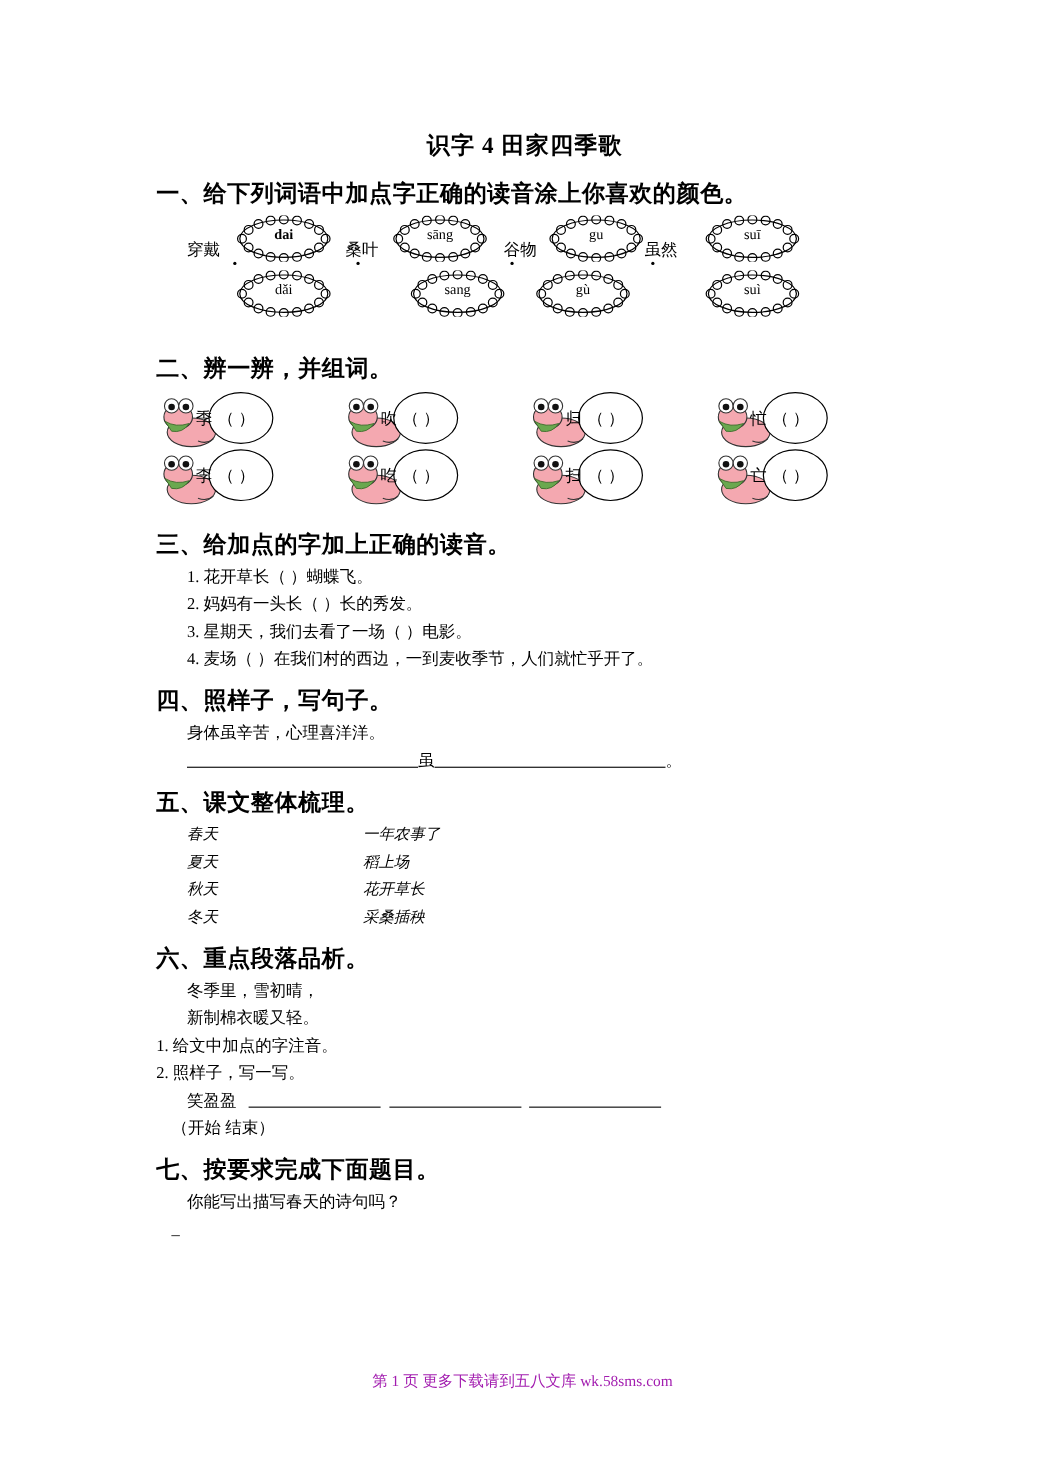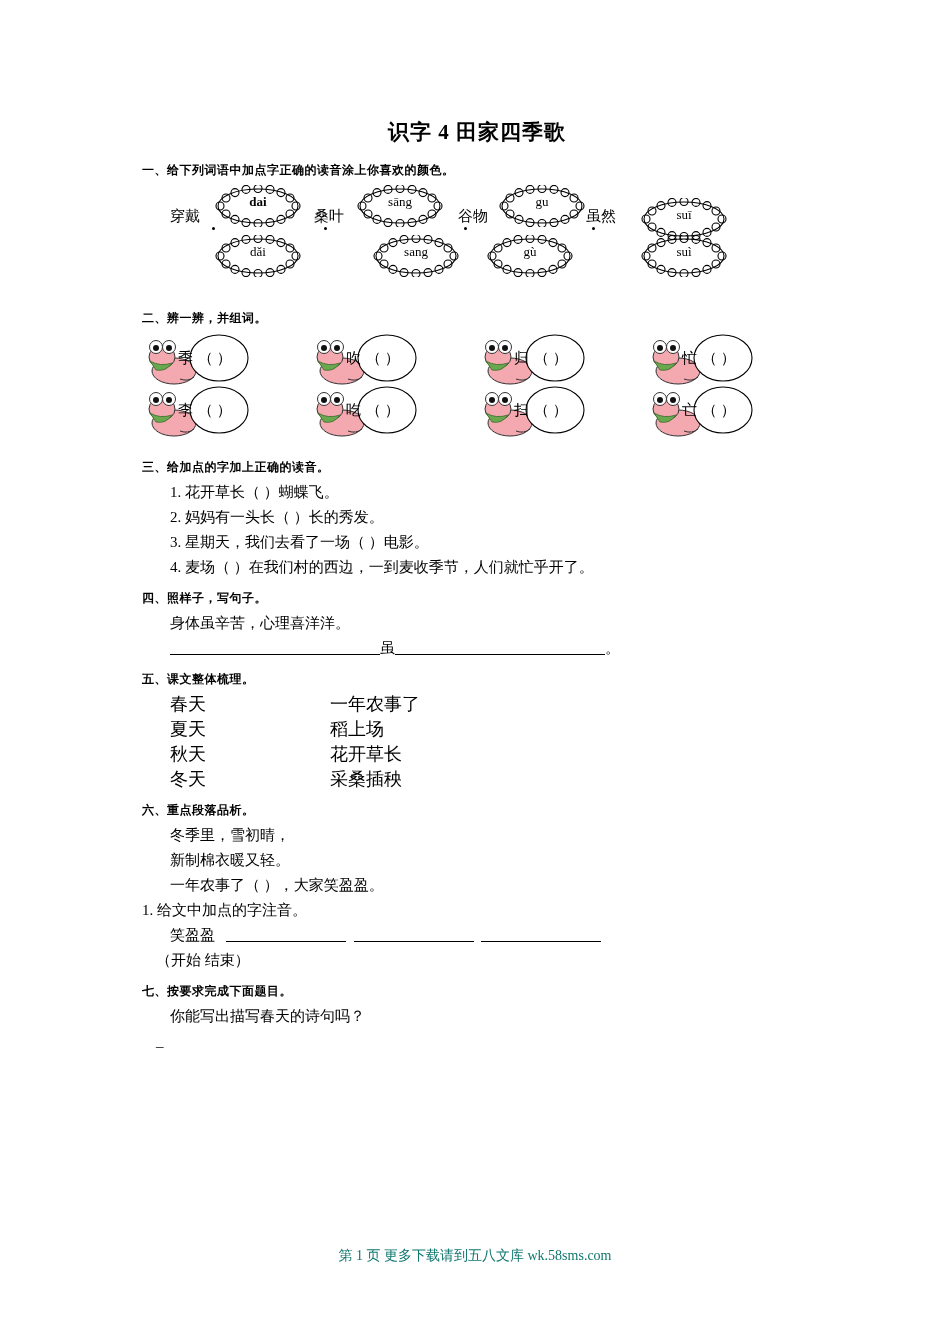--- a/index.html
+++ b/index.html
@@ -28,21 +28,21 @@
     width: 670px;
   }
   .doc-title {
     font-size: 21px;
     font-weight: bold;
     text-align: center;
     letter-spacing: 1px;
     margin: 0 0 16px 0;
   }
   .sec-head {
-    font-size: 12px;
+    font-size: 21px;
     font-weight: bold;
     margin: 10px 0 4px 0;
     letter-spacing: 0.5px;
   }
   .body-line {
     font-size: 15px;
     line-height: 25px;
     margin: 0;
   }
   .indent1 { padding-left: 28px; }
@@ -102,43 +102,44 @@
     height: 50px;
   }
   .ex2 .txt {
     position: absolute;
     white-space: nowrap;
     font-size: 15px;
   }
 
   
   .match-row {
-    font-size: 18px;
+    font-size: 14px;
     line-height: 25px;
     padding-left: 28px;
+    font-style: italic;
   }
   .match-row .left { display: inline-block; width: 160px; }
 
   .blank-line {
     display: inline-block;
     border-bottom: 1px solid #000;
     height: 15px;
     vertical-align: -2px;
   }
   .u120 { width: 120px; }
   .u210 { width: 210px; }
 
   .footer {
     position: absolute;
     left: 0;
     top: 1247px;
     width: 950px;
     text-align: center;
     font-size: 14px;
-    color: #0f766e;
+    color: #a21caf;
     font-family: "Liberation Serif", serif;
   }
 </style>
 </head>
 <body>
 
 <div class="page">
   <div class="content">
 
     <div class="doc-title">识字 4 田家四季歌</div>
@@ -303,21 +304,21 @@
               <circle cx="46" cy="38.5" r="4"></circle>
             </g>
           </svg>
         <span class="py">gù</span>
       </div>
 
       <div class="word-group" style="left:444px; top:22px;">
         <span class="word-label">虽然</span>
         <span class="dot" style="left:6px; top:20px;"></span>
       </div>
-      <div class="bubble" style="left:496px; top:13px;">
+      <div class="bubble" style="left:496px; top:0px;">
         <svg width="92" height="42" viewBox="0 0 92 42">
             <ellipse cx="46" cy="21" rx="40" ry="17" fill="none" stroke="#000" stroke-width="1.1"></ellipse>
             <g fill="none" stroke="#000" stroke-width="1.1">
               <circle cx="46" cy="3.5" r="4"></circle>
               <circle cx="34" cy="4.4" r="4"></circle>
               <circle cx="58" cy="4.4" r="4"></circle>
               <circle cx="23" cy="7.6" r="4"></circle>
               <circle cx="69" cy="7.6" r="4"></circle>
               <circle cx="14" cy="13" r="4"></circle>
               <circle cx="78" cy="13" r="4"></circle>
@@ -547,22 +548,22 @@
     <div class="match-row">
       <span class="left">秋天</span><span>花开草长</span>
     </div>
     <div class="match-row">
       <span class="left">冬天</span><span>采桑插秧</span>
     </div>
 
     <div class="sec-head">六、重点段落品析。</div>
     <p class="body-line indent1">冬季里，雪初晴，</p>
     <p class="body-line indent1">新制棉衣暖又轻。</p>
-    <p class="body-line indent1">一年农事了（            ），大家笑盈盈。</p>
     <p class="body-line">1. 给文中加点的字注音。</p>
+    <p class="body-line">2. 照样子，写一写。</p>
     <p class="body-line indent1">
       <span>笑盈盈</span>
       &nbsp;&nbsp;<span class="blank-line u120"></span>
       &nbsp;<span class="blank-line u120"></span>
       &nbsp;<span class="blank-line u120"></span>
     </p>
     <p class="body-line indent2">（开始    结束）</p>
 
     <div class="sec-head">七、按要求完成下面题目。</div>
     <p class="body-line indent1">你能写出描写春天的诗句吗？</p>

